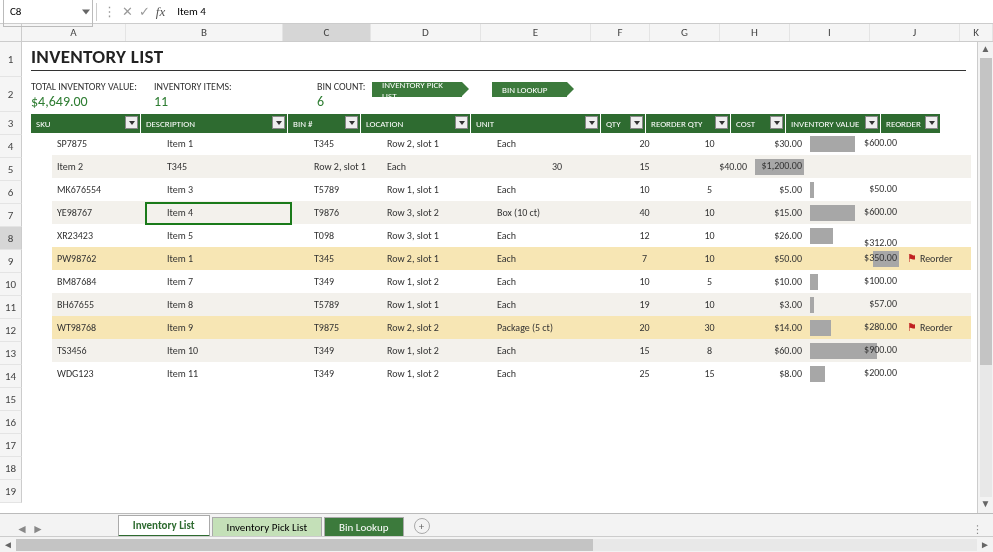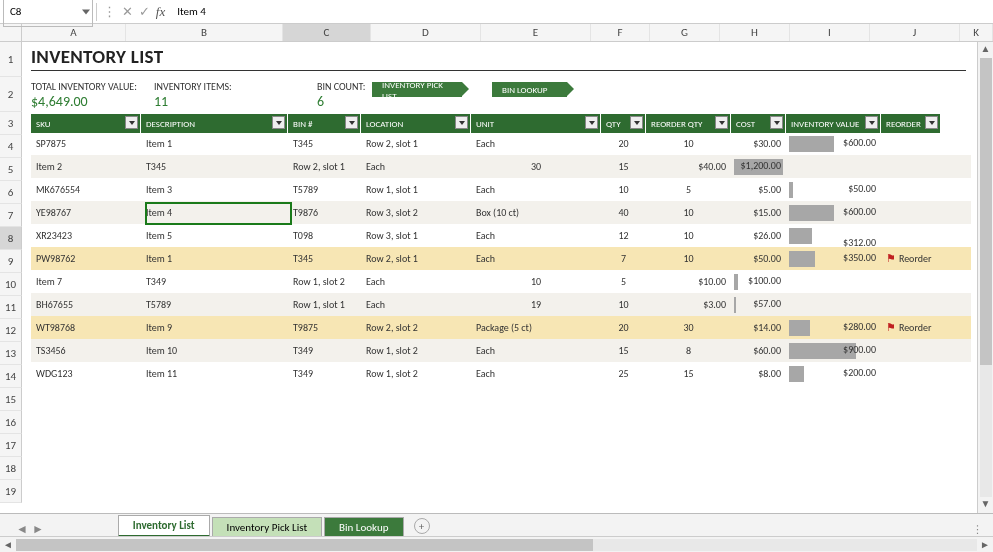--- a/index.html
+++ b/index.html
@@ -40,21 +40,21 @@
 .chip1 { left: 350px; width: 90px; }
 .chip2 { left: 470px; width: 75px; }
 
 
 .table { position: absolute; left: 9px; top: 72px; width: 940px; }
 .table-header { display: grid; grid-template-columns: 110px 147px 73px 110px 130px 45px 85px 55px 95px 60px; height: 18px; }
 .table-header .th { background: #2e6b30; color: #fff; font-size: 9px; display: flex; align-items: center; padding: 4px 5px; border-right: 1px solid #fff; position: relative; }
 .table-header .th .sort { position: absolute; right: 2px; top: 2px; width: 13px; height: 13px; background: #eee; border: 1px solid #888; display: flex; align-items: center; justify-content: center; }
 .table-header .th .sort::after { content: ""; width: 0; height: 0; border-left: 3px solid transparent; border-right: 3px solid transparent; border-top: 4px solid #333; }
 
-.table-body .tr { display: grid; grid-template-columns: 110px 147px 73px 110px 130px 45px 85px 55px 95px 60px; height: 23px; }
+.table-body .tr { display: grid; grid-template-columns: 110px 147px 73px 110px 130px 45px 85px 55px 95px 60px; height: 23px; margin-left: 21px; }
 .table-body .tr.alt { background: #f3f1ec; }
 .table-body .tr.warn { background: #f7e6b4; }
 .table-body .td { font-size: 10px; display: flex; align-items: center; padding: 0 5px; color: #333; }
 .table-body .td.num { justify-content: flex-end; }
 .table-body .td.ctr { justify-content: center; }
 .table-body .td.bar { padding: 2px 3px; }
 .databar { height: 16px; background: #a7a7a7; }
 .reorder-cell { display: flex; align-items: center; gap: 3px; }
 .flag { color: #c02020; font-size: 11px; }
 
@@ -285,47 +285,49 @@
           </div>
           <div class="tr warn">
             <div class="td ">PW98762</div>
             <div class="td ">Item 1</div>
             <div class="td ">T345</div>
             <div class="td ">Row 2, slot 1</div>
             <div class="td ">Each</div>
             <div class="td ctr">7</div>
             <div class="td ctr">10</div>
             <div class="td num">$50.00</div>
-            <div class="td bar" style="position: relative;">
+            <div class="td bar" style="position: relative; justify-content: flex-end;">
               <div class="databar" style="width: 29%;"></div>
               <span style="position: absolute; right: 5px; top: 4px; font-size: 10px;">$350.00</span>
             </div>
             <div class="td">
               <div class="reorder-cell">
                 <span class="flag">⚑</span>
                 <span>Reorder</span>
               </div>
             </div>
           </div>
           <div class="tr">
+            <div class="td ">BM87684</div>
             <div class="td ">Item 7</div>
             <div class="td ">T349</div>
             <div class="td ">Row 1, slot 2</div>
             <div class="td ">Each</div>
             <div class="td ctr">10</div>
             <div class="td ctr">5</div>
             <div class="td num">$10.00</div>
             <div class="td bar" style="position: relative;">
               <div class="databar" style="width: 9%;"></div>
               <span style="position: absolute; right: 5px; top: 4px; font-size: 10px;">$100.00</span>
             </div>
             <div class="td"></div>
           </div>
           <div class="tr alt">
             <div class="td ">BH67655</div>
+            <div class="td ">Item 8</div>
             <div class="td ">T5789</div>
             <div class="td ">Row 1, slot 1</div>
             <div class="td ">Each</div>
             <div class="td ctr">19</div>
             <div class="td ctr">10</div>
             <div class="td num">$3.00</div>
             <div class="td bar" style="position: relative;">
               <div class="databar" style="width: 5%;"></div>
               <span style="position: absolute; right: 5px; top: 4px; font-size: 10px;">$57.00</span>
             </div>

